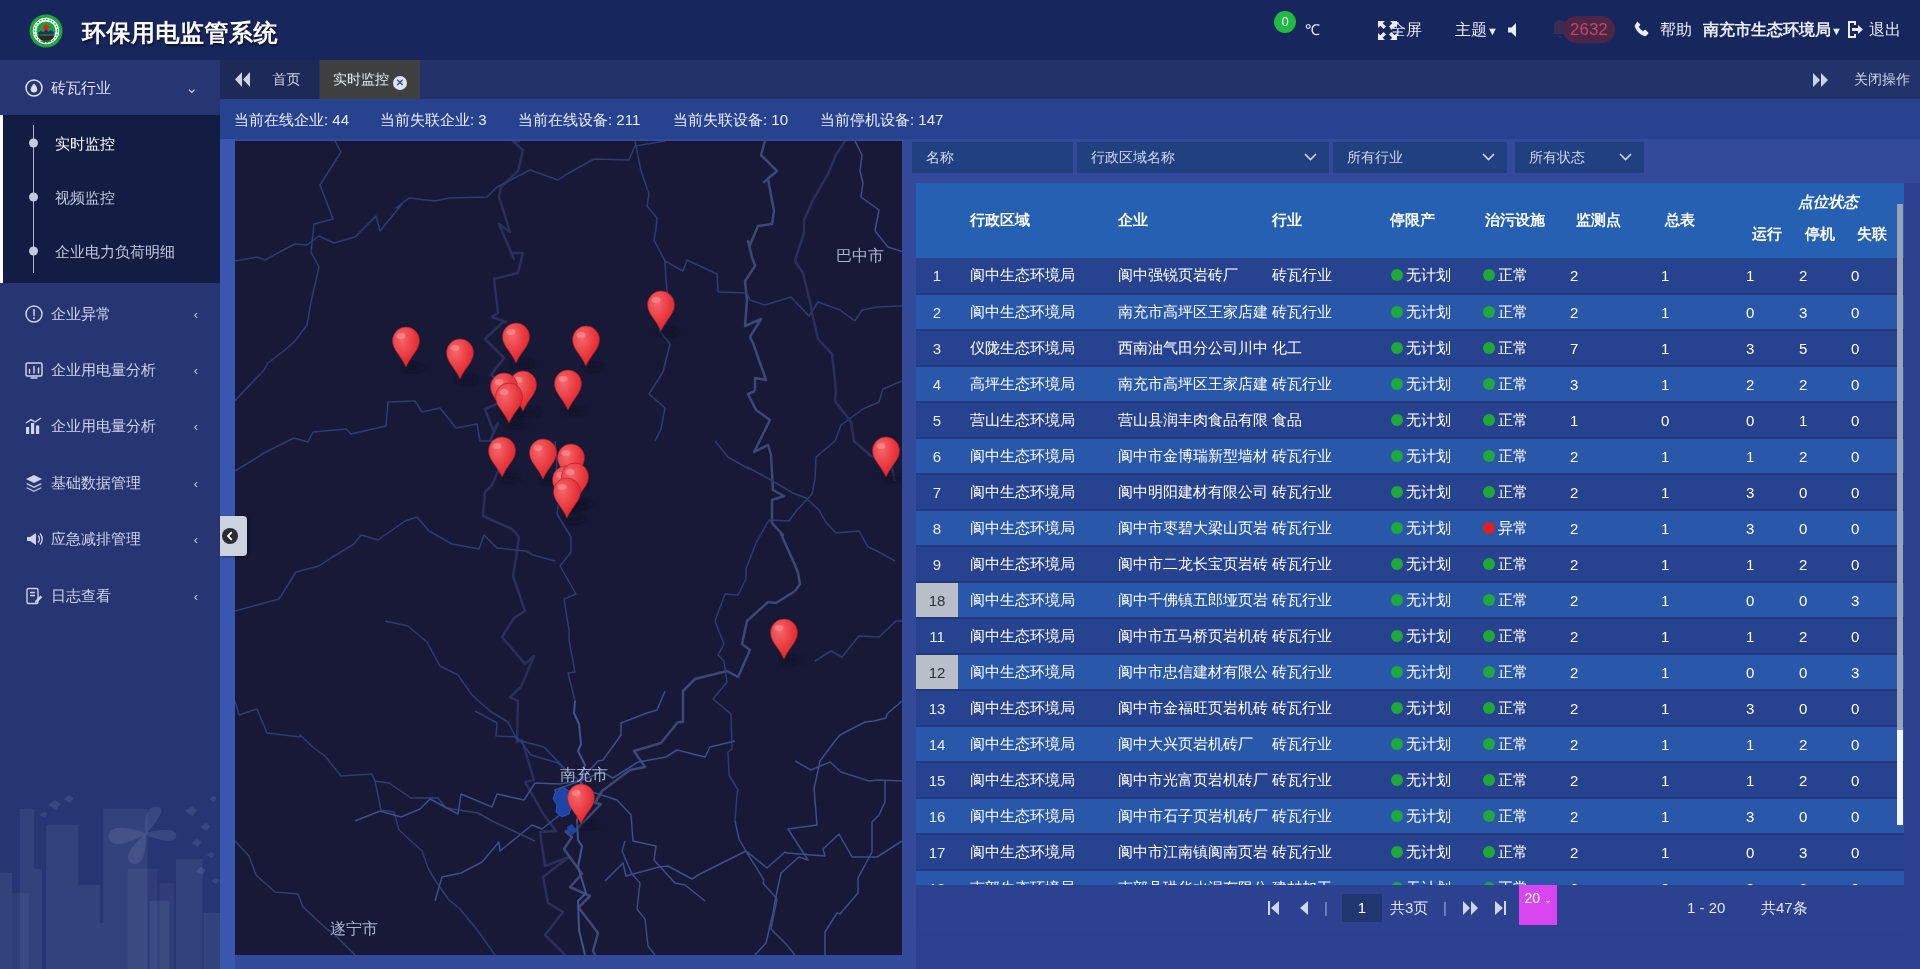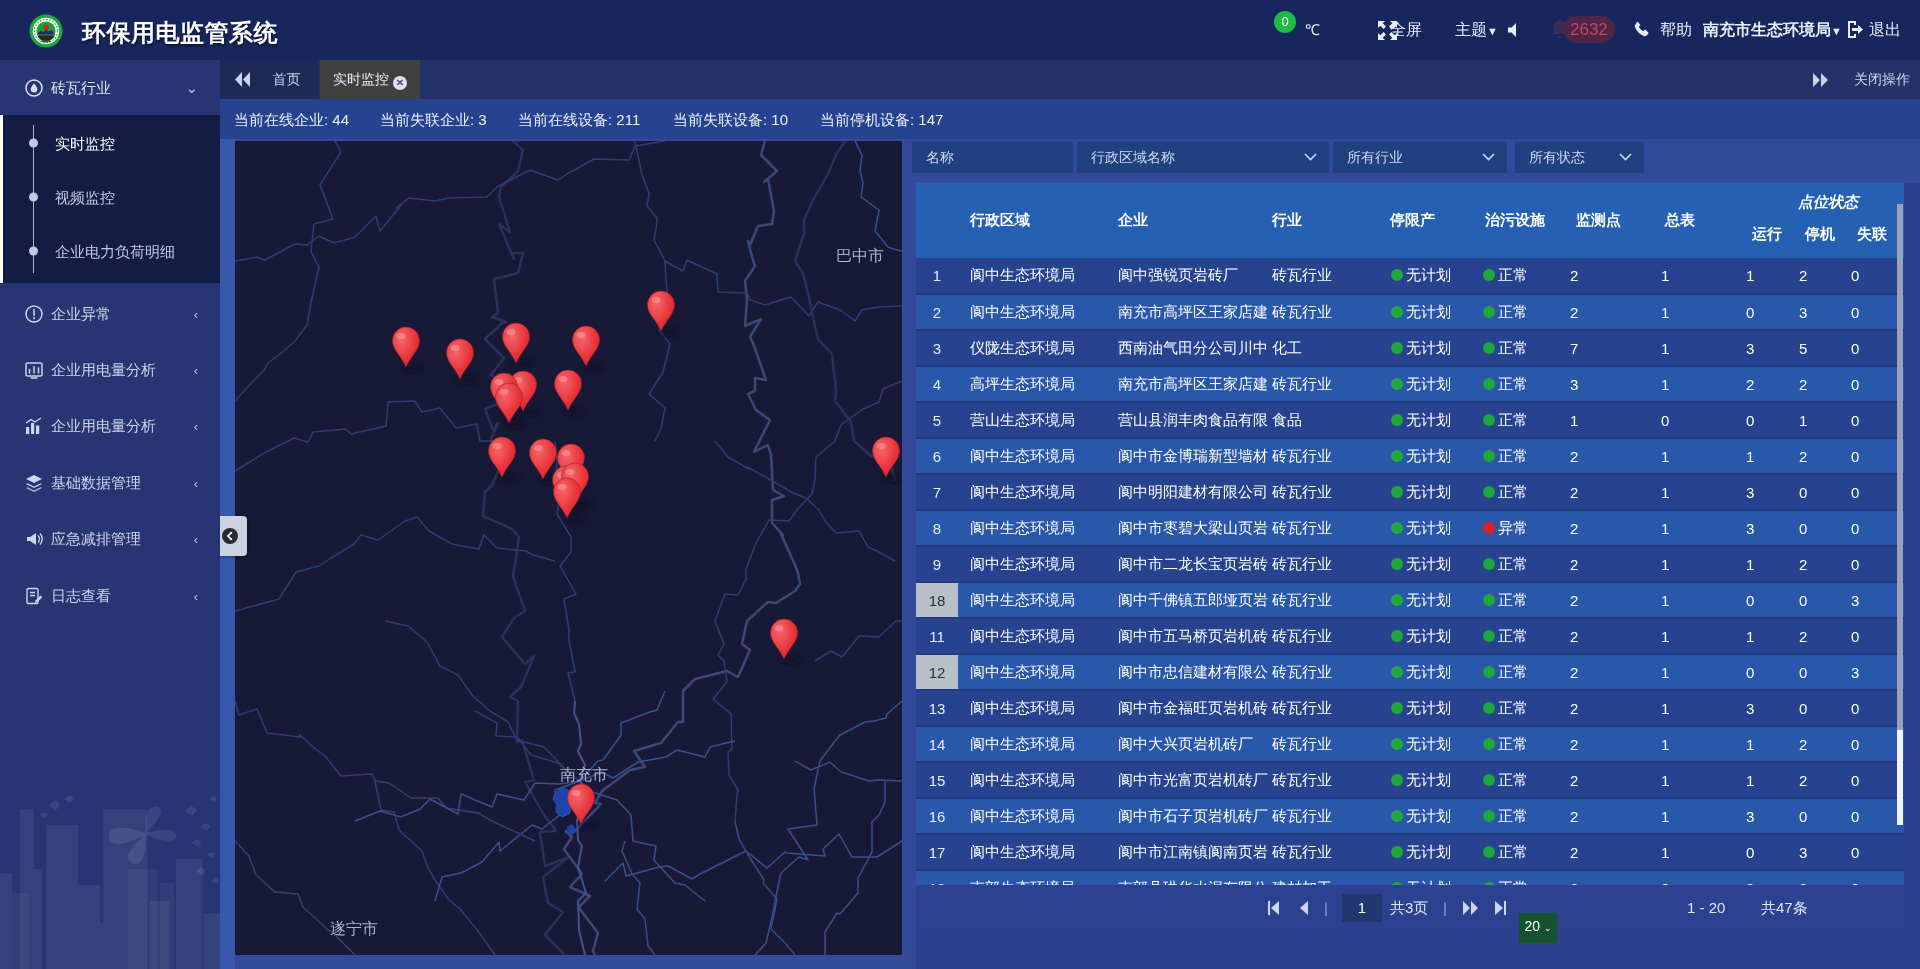--- a/index.html
+++ b/index.html
@@ -689,18 +689,18 @@
   <div class="pgi" style="left:408px;color:#8fa0cc;">|</div>
   <div class="pgi" style="left:426px;top:9px;height:28px;width:40px;background:#20386f;color:#fff;text-align:center;line-height:28px;">1</div>
   <div class="pgi" style="left:474px;">共3页</div>
   <div class="pgi" style="left:527px;color:#8fa0cc;">|</div>
   <svg style="position:absolute;left:546px;top:16px;" width="16" height="14" viewBox="0 0 16 14" fill="#cfd6e8">
       <path d="M1 0l7 7-7 7zM9 0l7 7-7 7z"></path>
     </svg>
   <svg style="position:absolute;left:578px;top:16px;" width="14" height="14" viewBox="0 0 14 14" fill="#cfd6e8">
       <path d="M1 0l8 7-8 7zM10 0h2v14h-2z"></path>
     </svg>
-  <div class="pgi" style="left:603px;top:28px;height:30px;width:38px;background:#14532d;color:#fff;text-align:center;line-height:26px;font-size:14px;">20 <span style="font-size:9px;">⌄</span></div>
+  <div class="pgi" style="left:603px;top:0;height:40px;width:38px;background:#d946ef;color:#fff;text-align:center;line-height:26px;font-size:14px;">20 <span style="font-size:9px;">⌄</span></div>
   <div class="pgi" style="left:771px;">1 - 20</div>
   <div class="pgi" style="left:845px;">共47条</div>
 </div>
 <div id="scroll1"></div>
 <div id="scroll2"></div>
 
 </body></html>

